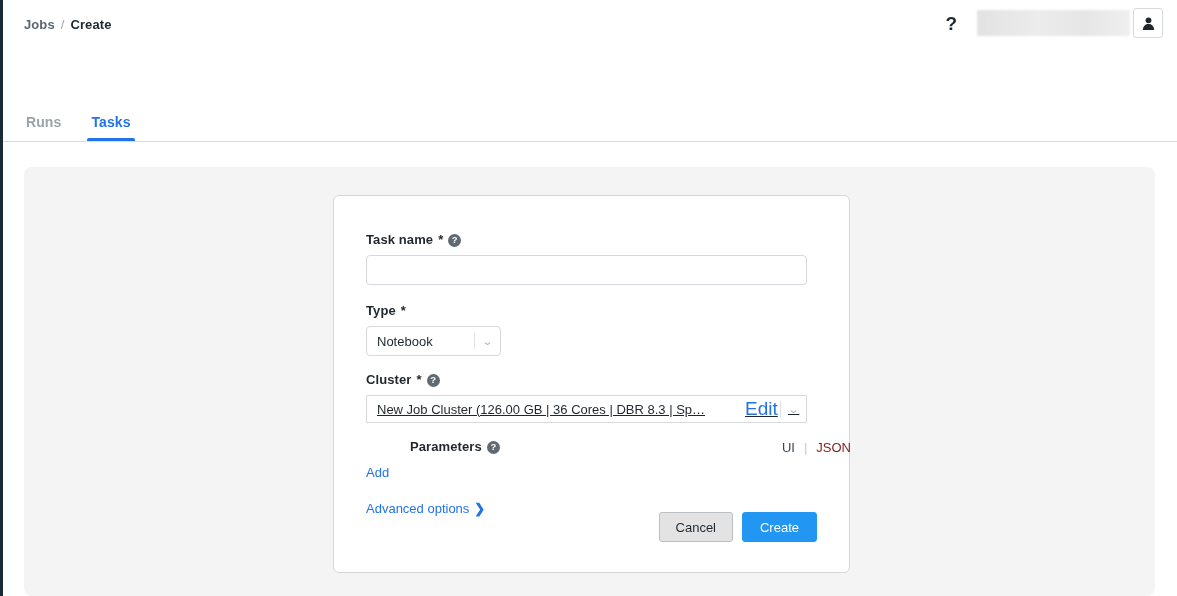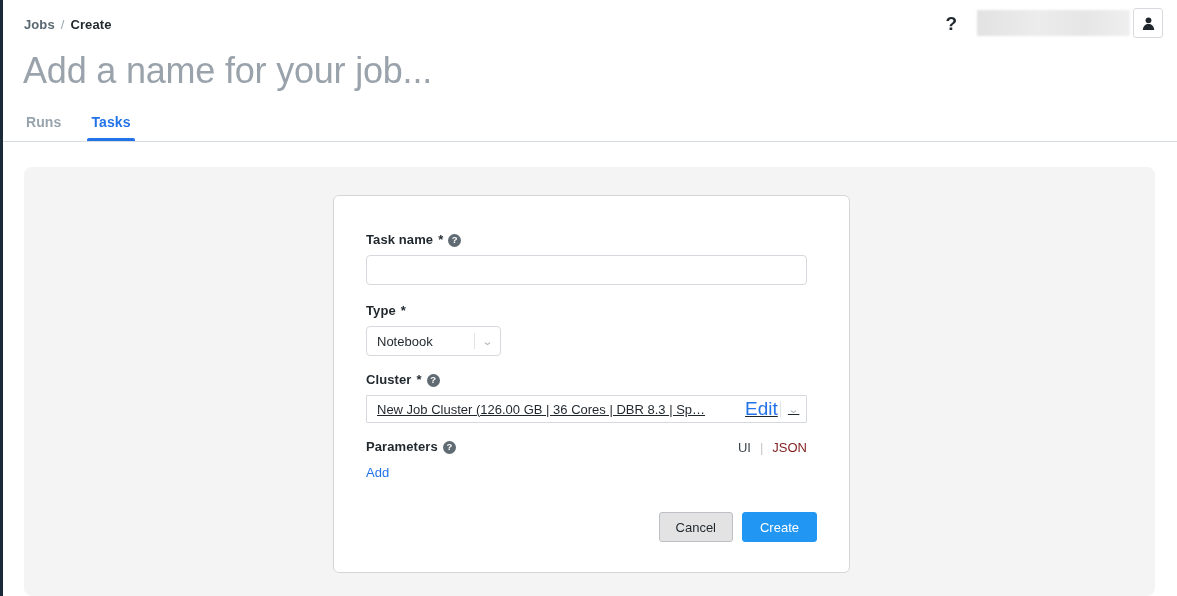--- a/index.html
+++ b/index.html
@@ -303,20 +303,21 @@
     cursor: pointer;
     margin-right: 2px;
     white-space: nowrap;
   }
 
   .params-row {
     display: flex;
     align-items: center;
     justify-content: space-between;
     width: 441px;
+    margin-left: 44px;
   }
   .view-toggle {
     display: flex;
     align-items: center;
     gap: 9px;
     font-size: 13px;
   }
   .vt-ui { color: #3c464e; cursor: pointer; }
   .vt-sep { color: #c4c9cd; }
   .vt-json { color: #7f1d1d; cursor: pointer; }
@@ -379,21 +380,20 @@
 <div class="left-rail"></div>
 
 <div class="header">
 
   <div class="breadcrumb">
     <span class="crumb-link">Jobs</span>
     <span class="crumb-sep">/</span>
     <span class="crumb-current">Create</span>
   </div>
 
-  <div class="page-title">Add a name for your job...</div>
 
   <div class="header-right">
     <span class="help-icon">?</span>
     <div class="redacted-bar"></div>
     <div class="avatar-btn">
       <svg width="15" height="15" viewBox="0 0 16 16">
         <circle cx="8" cy="4.6" r="3.1" fill="#1f272d"></circle>
         <path d="M1.9 15 C2.3 10.6 4.9 8.6 8 8.6 C11.1 8.6 13.7 10.6 14.1 15 Z" fill="#1f272d"></path>
       </svg>
     </div>
@@ -460,20 +460,26 @@
         <span class="vt-ui">UI</span>
         <span class="vt-sep">|</span>
         <span class="vt-json">JSON</span>
       </div>
     </div>
     <div class="mt-8">
       <span class="link-blue">Add</span>
     </div>
 
     
+    <div class="mt-18">
+      <span class="adv-link">
+        <span>Advanced options</span>
+        <span class="adv-chev">❯</span>
+      </span>
+    </div>
 
   </div>
 
   <div class="card-actions">
     <button class="btn btn-cancel">Cancel</button>
     <button class="btn btn-create">Create</button>
   </div>
 </div>
 
 </body></html>

